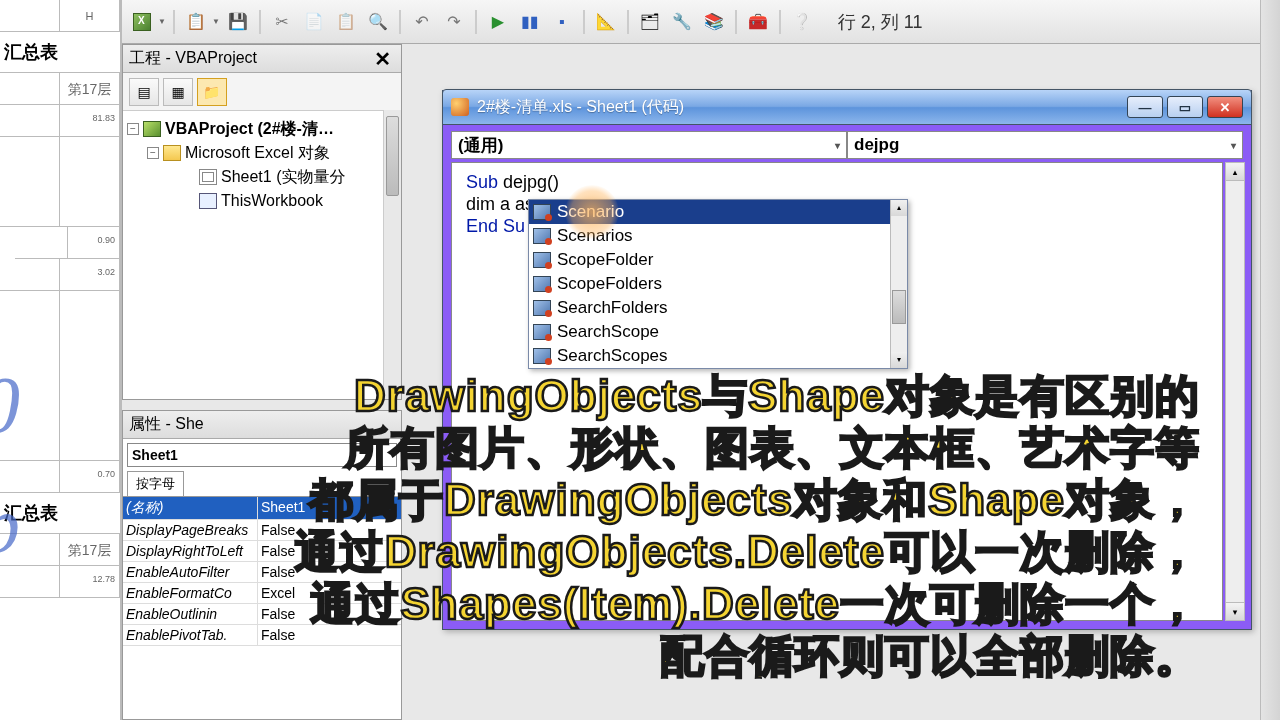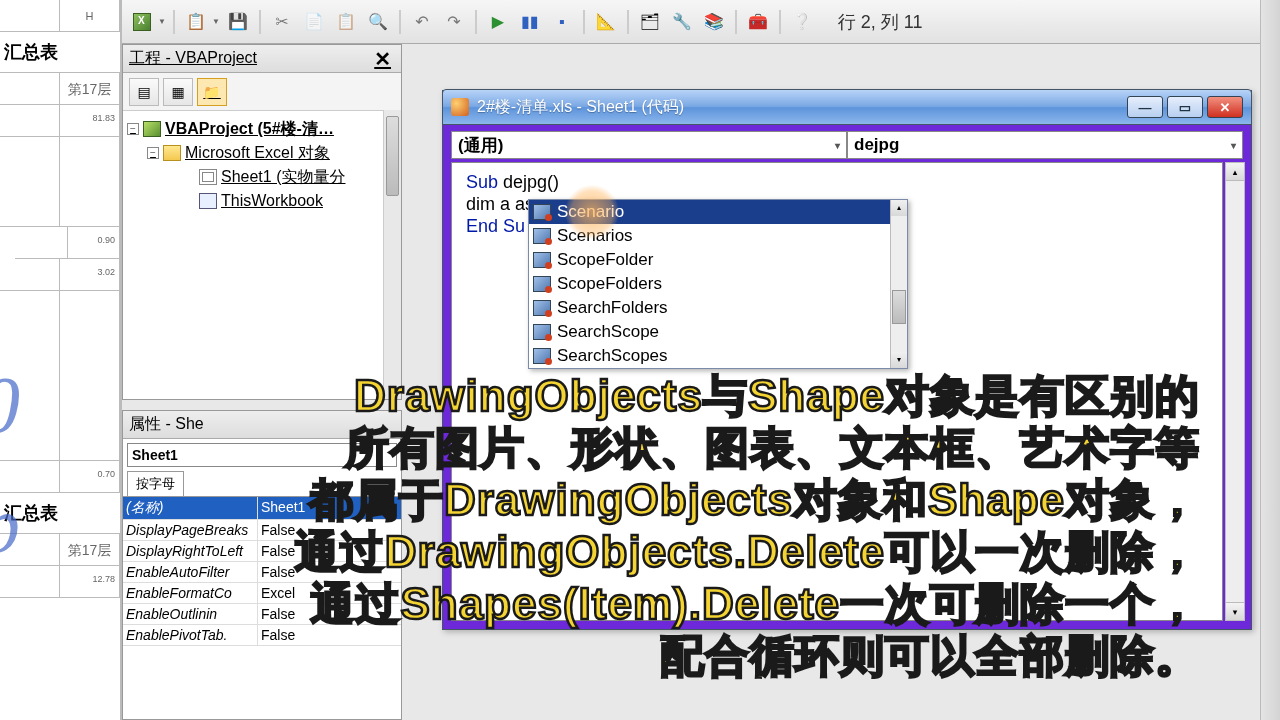--- a/index.html
+++ b/index.html
@@ -20,21 +20,21 @@
 
 .toolbar { height:44px; display:flex; align-items:center; padding:0 6px; background:linear-gradient(#f6f6f6,#e2e2e2); border-bottom:1px solid #aaa; gap:4px; }
 .tb { width:28px; height:28px; display:flex; align-items:center; justify-content:center; border-radius:3px; font-size:16px; }
 .sep { width:2px; height:24px; background:#ccc; margin:0 3px; }
 .dd-arrow { font-size:8px; color:#666; margin-left:-2px; }
 .cursor-pos { margin-left:18px; font-size:18px; color:#333; }
 .vbe-ico { width:18px; height:18px; background:linear-gradient(135deg,#8fc060,#4a8030); border:1px solid #3a6020; display:inline-block; position:relative;}
 .vbe-ico::after{content:"X";position:absolute;color:#fff;font-size:10px;font-weight:bold;left:4px;top:1px;}
 
 
-.proj-pane { position:absolute; left:0; top:44px; width:280px; height:356px; background:#fff; border:1px solid #999;text-decoration:underline; }
+.proj-pane { position:absolute; left:0; top:44px; width:280px; height:356px; background:#fff; border:1px solid #999; }
 .pane-title { height:28px; background:linear-gradient(#eee,#ddd); display:flex; align-items:center; padding:0 6px; font-size:16px; border-bottom:1px solid #aaa; }
 .pane-title .x { margin-left:auto; font-size:20px; font-weight:bold; cursor:pointer; padding:0 4px;}
 .proj-toolbar { height:38px; display:flex; align-items:center; gap:4px; padding:0 6px; border-bottom:1px solid #ccc; background:#f4f4f4;}
 .pt-btn { width:30px; height:28px; border:1px solid #bbb; background:linear-gradient(#fafafa,#e6e6e6); display:flex; align-items:center; justify-content:center; font-size:14px;}
 .pt-btn.active { background:#fce8b0; border-color:#d4a020; }
 .tree { padding:6px 4px; font-size:16px; font-family:"SimSun","NSimSun",serif; line-height:24px; overflow:hidden; position:relative;}
 .tree .row { display:flex; align-items:center; gap:4px; white-space:nowrap; }
 .tree .ind1 { padding-left:20px; } .tree .ind3 { padding-left:72px; }
 .tree .exp { width:12px; height:12px; border:1px solid #888; font-size:10px; line-height:10px; text-align:center; color:#555; }
 .tree .fico { width:18px; height:16px; display:inline-block; }
@@ -53,21 +53,21 @@
 .prop-tabs { display:flex; border-bottom:1px solid #999; padding-left:4px; font-size:13px;}
 .prop-tab { padding:3px 8px; border:1px solid #999; border-bottom:none; background:#fff; margin-right:14px; font-family:"SimSun",serif;}
 .prop-grid { font-size:14px; font-family:"SimSun","Courier New",monospace; }
 .prop-row { display:flex; border-bottom:1px solid #ddd; }
 .prop-row.sel { background:#2060c0; color:#fff; }
 .prop-k { width:135px; padding:2px 3px; border-right:1px solid #ddd; white-space:nowrap; overflow:hidden;font-style:italic;}
 .prop-v { flex:1; padding:2px 3px; white-space:nowrap; overflow:hidden;}
 
 
 .mdi { position:absolute; left:300px; top:80px; width:840px; height:560px; }
-.codewin { position:absolute; left:20px; top:10px; right:10px; bottom:10px; background:#6d28d9; border:1px solid #456; border-top:none; box-shadow:2px 2px 6px rgba(0,0,0,.25);}
+.codewin { position:absolute; left:20px; top:10px; right:10px; bottom:10px; background:#8b5cf6; border:1px solid #456; border-top:none; box-shadow:2px 2px 6px rgba(0,0,0,.25);}
 .cw-title { height:36px; background:linear-gradient(#b8d4f8,#7aa8e4 48%,#5d94dc 52%,#8cb6ec); display:flex; align-items:center; padding:0 8px; gap:8px; border:1px solid #456; border-radius:4px 4px 0 0; margin:-1px -1px 0 -1px;}
 .cw-ico { width:18px; height:18px; background:radial-gradient(circle at 30% 30%,#ffd070,#d06020); border-radius:3px;}
 .cw-title-text { color:#fff; font-size:16px; text-shadow:0 1px 1px rgba(0,0,0,.3);}
 .cw-btns { margin-left:auto; display:flex; gap:4px;}
 .cw-btn { width:36px; height:22px; border:1px solid #345; background:linear-gradient(#e6eefc,#b8d0f0); border-radius:3px; display:flex; align-items:center; justify-content:center; font-size:13px; font-weight:bold; color:#234;}
 .cw-btn.close { background:linear-gradient(#f29080,#d03020); color:#fff;}
 
 .cw-combos { display:flex; gap:0; padding:6px 8px; }
 .cw-combo { flex:1; height:28px; border:1px solid #888; display:flex; align-items:center; padding:0 6px; font-size:17px; font-family:"SimSun","NSimSun",serif; background:#fff; font-weight:bold;}
 .cw-combo .car { margin-left:auto; font-size:10px; color:#555;}
@@ -191,21 +191,21 @@
     </div>
     <div class="proj-toolbar">
       <div class="pt-btn">▤</div>
       <div class="pt-btn">▦</div>
       <div class="pt-btn active">📁</div>
     </div>
     <div class="tree">
       <div class="row">
           <span class="exp">−</span>
           <span class="fico proj"></span>
-          <b>VBAProject (5#楼-清…</b>
+          <b>VBAProject (2#楼-清…</b>
         </div>
       <div class="row ind1">
           <span class="exp">−</span>
           <span class="fico fold"></span>
           <span>Microsoft Excel 对象</span>
         </div>
       <div class="row ind3">
           <span class="fico sheet"></span>
           <span>Sheet1 (实物量分</span>
         </div>

